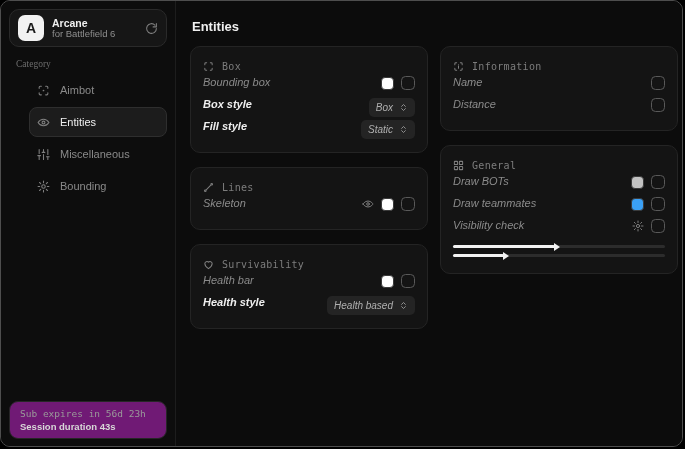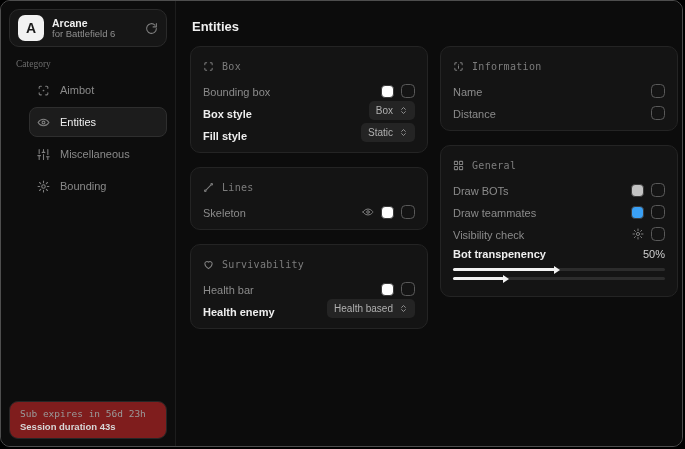--- a/index.html
+++ b/index.html
@@ -11,32 +11,32 @@
   .logo{width:26px;height:26px;background:#f2f2f2;color:#1a1a1a;border-radius:7px;font-weight:bold;font-size:14px;display:flex;align-items:center;justify-content:center;}
   .brand-text{flex:1;line-height:1.15;}
   .brand-name{color:#efefef;font-size:10.5px;font-weight:bold;}
   .brand-sub{color:#8f8f8f;font-size:9.5px;}
   .icon{display:inline-flex;align-items:center;justify-content:center;color:#7e7e7e;}
   .icon svg{display:block;}
   .cat-label{color:#6d6d6d;font-size:9.5px;margin:12px 0 6px 15px;font-family:Liberation Serif, serif;}
   .nav{display:flex;flex-direction:column;gap:2px;padding:0 8px;margin-left:20px;}
   .nav-item{height:28px;display:flex;align-items:center;gap:10px;padding:0 7px;border-radius:8px;color:#8a8a8a;font-size:11px;border:1px solid transparent;cursor:default;}
   .nav-item.active{background:#1c1c1c;border-color:#2e2e2e;color:#f0f0f0;}
-  .session-card{position:absolute;left:8px;right:8px;bottom:7px;background:#7f1d1d;border:1px solid #262626;border-radius:9px;padding:6px 10px;box-sizing:border-box;}
+  .session-card{position:absolute;left:8px;right:8px;bottom:7px;background:#701a75;border:1px solid #262626;border-radius:9px;padding:6px 10px;box-sizing:border-box;}
   .session-line1{color:#9a9a9a;font-size:9.5px;font-family:"DejaVu Sans Mono",monospace;}
   .session-line2{color:#d8d8d8;font-size:9.5px;font-weight:bold;margin-top:2px;}
   
   .main{flex:1;padding:14px 13px 0 14px;box-sizing:border-box;background:#0c0c0c;}
   .page-title{color:#f0f0f0;font-size:13px;font-weight:bold;margin:4px 0 12px 2px;}
   .columns{display:flex;gap:12px;}
   .col{display:flex;flex-direction:column;gap:14px;width:238px;}
   .card{background:#141414;border:1px solid #242424;border-radius:10px;padding:9px 12px 10px 12px;box-sizing:border-box;}
   .sec-head{display:flex;align-items:center;gap:8px;height:20px;color:#7d7d7d;}
   .sec-title{font-family:"DejaVu Sans Mono",monospace;font-size:10px;letter-spacing:.3px;}
-  .row{display:flex;align-items:flex-end;justify-content:space-between;height:22px;}
+  .row{display:flex;align-items:flex-start;justify-content:space-between;height:22px;font-style:italic;}
   .row-label{font-size:11px;color:#8b8b8b;}
   .row-label.strong{color:#efefef;font-weight:600;}
   .controls{display:flex;align-items:center;gap:7px;}
   .swatch{width:13px;height:13px;border-radius:4px;border:1px solid #3a3a3a;box-sizing:border-box;}
   .checkbox{width:14px;height:14px;border:1.5px solid #595959;border-radius:4.5px;box-sizing:border-box;background:transparent;}
   .dropdown{display:inline-flex;align-items:center;gap:6px;height:19px;padding:0 7px;background:#242424;border-radius:5px;color:#b0b0b0;font-size:10px;cursor:default;}
   .dropdown .icon{color:#9a9a9a;}
   .slider-group{margin-top:3px;margin-bottom:6px;}
   .slider-head{display:flex;align-items:center;justify-content:space-between;height:20px;}
   .slider-value{font-size:11px;color:#cfcfcf;}
@@ -204,21 +204,21 @@
             <span class="sec-title">Survivability</span>
           </div>
           <div class="row">
             <span class="row-label">Health bar</span>
             <span class="controls">
               <span class="swatch" style="background: rgb(255, 255, 255);"></span>
               <span class="checkbox"></span>
             </span>
           </div>
           <div class="row">
-            <span class="row-label strong">Health enemy</span>
+            <span class="row-label strong">Health style</span>
             <span class="dropdown">
               <span>Health based</span>
               <span class="icon">
                 <svg width="9" height="9" viewBox="0 0 24 24" fill="none" stroke="currentColor" stroke-width="2.4" stroke-linecap="round" stroke-linejoin="round">
                     <path d="M7 9l5-5 5 5"></path>
                     <path d="M7 15l5 5 5-5"></path>
                   </svg>
               </span>
             </span>
           </div>
@@ -287,24 +287,20 @@
                 <svg width="12" height="12" viewBox="0 0 24 24" fill="none" stroke="currentColor" stroke-width="2" stroke-linecap="round">
                     <circle cx="12" cy="12" r="3.2"></circle>
                     <path d="M12 2v3M12 19v3M2 12h3M19 12h3M4.6 4.6l2.2 2.2M17.2 17.2l2.2 2.2M19.4 4.6l-2.2 2.2M6.8 17.2l-2.2 2.2"></path>
                   </svg>
               </span>
               <span class="checkbox"></span>
             </span>
           </div>
 
           <div class="slider-group">
-            <div class="slider-head">
-              <span class="row-label strong">Bot transpenency</span>
-              <span class="slider-value">50%</span>
-            </div>
             <div class="slider-track">
               <div class="slider-fill" style="width: 48%;"></div>
             </div>
           </div>
 
           <div class="slider-group">
             <div class="slider-track">
               <div class="slider-fill" style="width: 24%;"></div>
             </div>
           </div>

